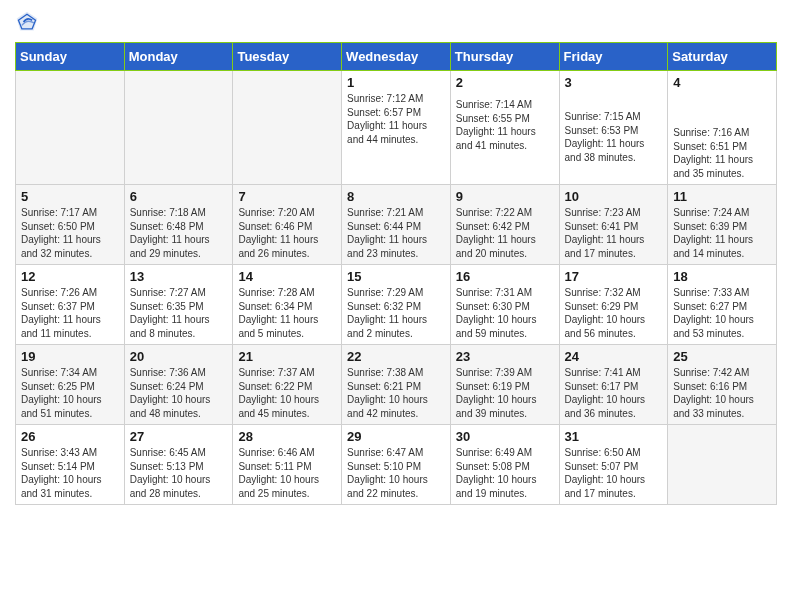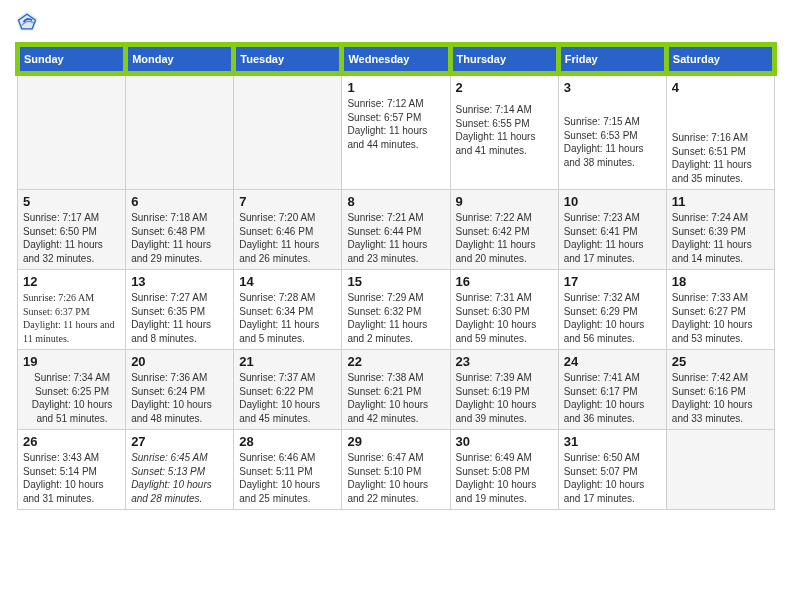--- a/index.html
+++ b/index.html
@@ -47,24 +47,24 @@
     }
     .calendar-table {
       width: 100%;
       border-collapse: collapse;
       font-size: 11px;
     }
     .calendar-table th {
       background: #2962c8;
       color: #fff;
       padding: 6px 4px;
-      font-size: 11px;
+      font-size: 13px;
       font-weight: 600;
       text-align: left;
-      border: 5px solid #84cc16;
+      border: 1px solid #84cc16;
     }
     .calendar-table td {
       border: 1px solid #d0d0d0;
       vertical-align: top;
       padding: 4px 4px 4px 5px;
       width: calc(100% / 7);
       min-height: 70px;
       height: 80px;
     }
     .day-num {
@@ -193,21 +193,21 @@
           <td>
             <span class="day-num">11</span>
             <div class="day-info" style="white-space: pre-line;">Sunrise: 7:24 AM
 Sunset: 6:39 PM
 Daylight: 11 hours and 14 minutes.</div>
           </td>
         </tr>
         <tr>
           <td>
             <span class="day-num">12</span>
-            <div class="day-info" style="white-space: pre-line; font-family: Liberation Serif, serif;">Sunrise: 7:26 AM
+            <div class="day-info" style="white-space: pre-line;">Sunrise: 7:26 AM
 Sunset: 6:37 PM
 Daylight: 11 hours and 11 minutes.</div>
           </td>
           <td>
             <span class="day-num">13</span>
             <div class="day-info" style="white-space: pre-line;">Sunrise: 7:27 AM
 Sunset: 6:35 PM
 Daylight: 11 hours and 8 minutes.</div>
           </td>
           <td>
@@ -237,21 +237,21 @@
           <td>
             <span class="day-num">18</span>
             <div class="day-info" style="white-space: pre-line;">Sunrise: 7:33 AM
 Sunset: 6:27 PM
 Daylight: 10 hours and 53 minutes.</div>
           </td>
         </tr>
         <tr>
           <td>
             <span class="day-num">19</span>
-            <div class="day-info" style="white-space: pre-line; text-align: center;">Sunrise: 7:34 AM
+            <div class="day-info" style="white-space: pre-line;">Sunrise: 7:34 AM
 Sunset: 6:25 PM
 Daylight: 10 hours and 51 minutes.</div>
           </td>
           <td>
             <span class="day-num">20</span>
             <div class="day-info" style="white-space: pre-line;">Sunrise: 7:36 AM
 Sunset: 6:24 PM
 Daylight: 10 hours and 48 minutes.</div>
           </td>
           <td>
@@ -287,21 +287,21 @@
         </tr>
         <tr>
           <td>
             <span class="day-num">26</span>
             <div class="day-info" style="white-space: pre-line;">Sunrise: 3:43 AM
 Sunset: 5:14 PM
 Daylight: 10 hours and 31 minutes.</div>
           </td>
           <td>
             <span class="day-num">27</span>
-            <div class="day-info" style="white-space: pre-line; font-style: italic;">Sunrise: 6:45 AM
+            <div class="day-info" style="white-space: pre-line;">Sunrise: 6:45 AM
 Sunset: 5:13 PM
 Daylight: 10 hours and 28 minutes.</div>
           </td>
           <td>
             <span class="day-num">28</span>
             <div class="day-info" style="white-space: pre-line;">Sunrise: 6:46 AM
 Sunset: 5:11 PM
 Daylight: 10 hours and 25 minutes.</div>
           </td>
           <td>

